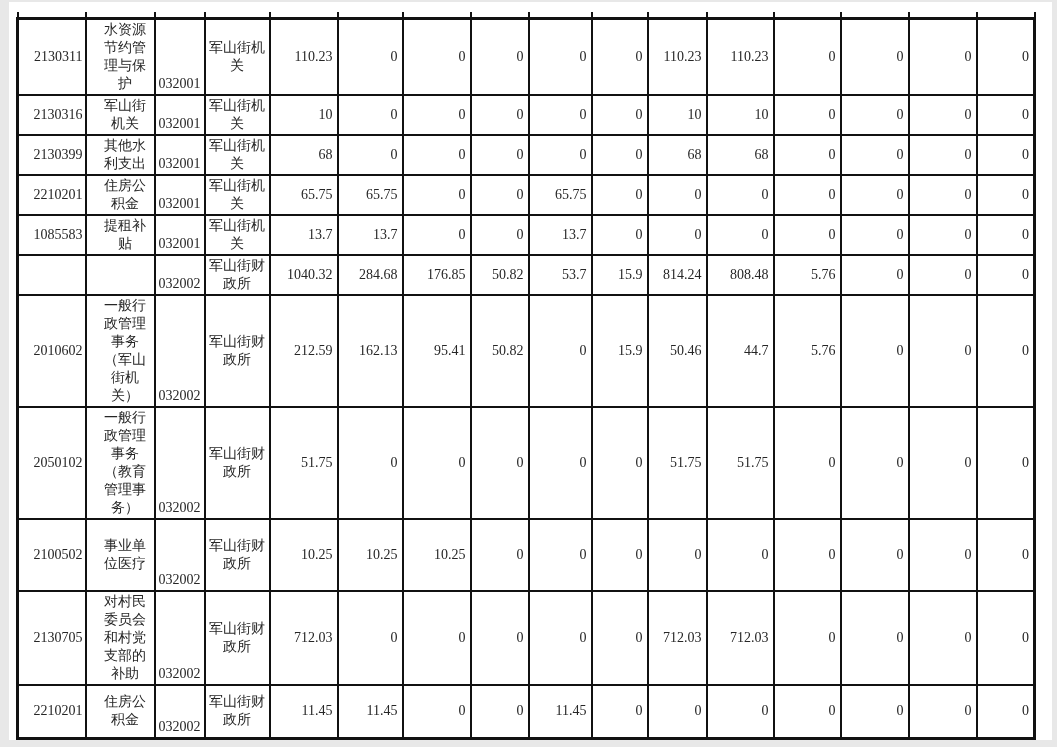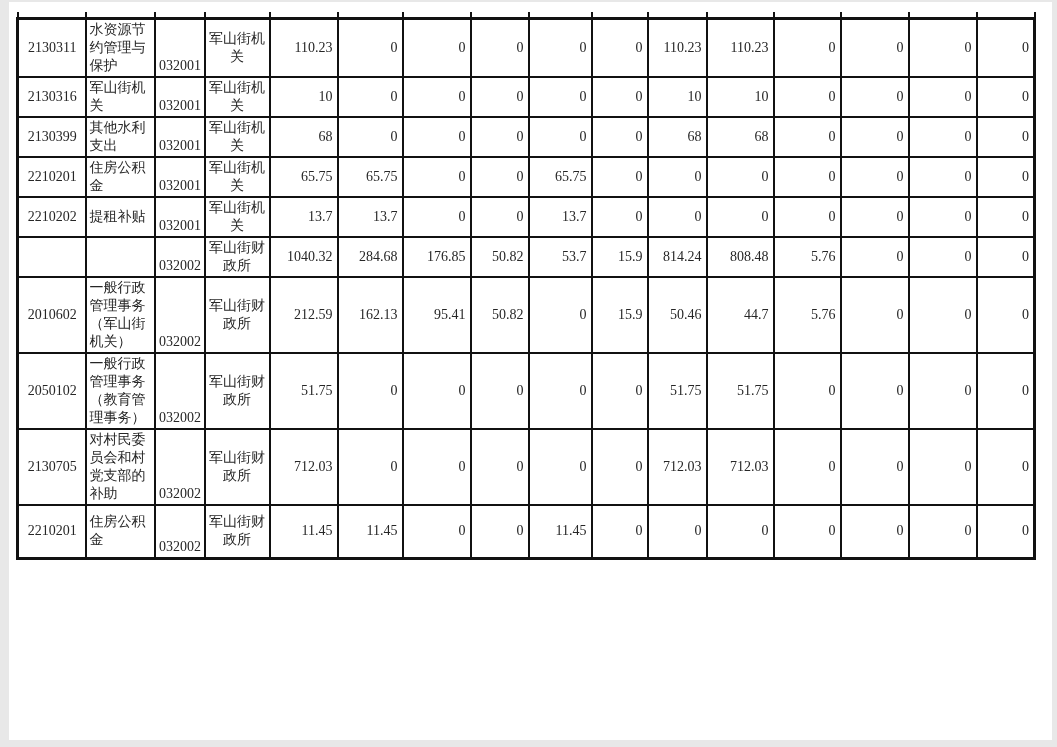--- a/index.html
+++ b/index.html
@@ -33,23 +33,23 @@
   }
   table.budget td {
     border: 2px solid #111111;
     overflow: hidden;
     padding: 1px 2px;
     vertical-align: middle;
     word-break: break-all;
     line-height: 18px;
   }
   
-  table.budget td:nth-child(1) { text-align: center; padding-left: 3px; }
-  table.budget td:nth-child(2) { text-align: left; padding-left: 3px; margin-top: 12px; }
-  table.budget td:nth-child(3) { text-align: center; vertical-align: bottom; padding-left: 3px; padding-bottom: 1px; }
+  table.budget td:nth-child(1) { text-align: right; padding-left: 3px; }
+  table.budget td:nth-child(2) { text-align: center; padding-left: 12px; margin-top: 12px; }
+  table.budget td:nth-child(3) { text-align: left; vertical-align: bottom; padding-left: 3px; padding-bottom: 1px; }
   table.budget td:nth-child(4) { text-align: center; }
   table.budget td:nth-child(n+5) { text-align: right; padding-right: 4px; }
 
   
   tbody tr:nth-child(1)  { height: 51px; }
   tbody tr:nth-child(2)  { height: 36px; font-family: Liberation Serif, serif; }
   tbody tr:nth-child(3)  { height: 37px; }
   tbody tr:nth-child(4)  { height: 35px; }
   tbody tr:nth-child(5)  { height: 37px; }
   tbody tr:nth-child(6)  { height: 36px; }
@@ -178,21 +178,21 @@
         <td>65.75</td>
         <td>0</td>
         <td>0</td>
         <td>0</td>
         <td>0</td>
         <td>0</td>
         <td>0</td>
         <td>0</td>
       </tr>
       <tr>
-        <td>2210202</td>
+        <td>1085583</td>
         <td>提租补贴</td>
         <td>032001</td>
         <td>军山街机关</td>
         <td>13.7</td>
         <td>13.7</td>
         <td>0</td>
         <td>0</td>
         <td>13.7</td>
         <td>0</td>
         <td>0</td>
@@ -250,20 +250,38 @@
         <td>0</td>
         <td>0</td>
         <td>51.75</td>
         <td>51.75</td>
         <td>0</td>
         <td>0</td>
         <td>0</td>
         <td>0</td>
       </tr>
       <tr>
+        <td>2100502</td>
+        <td>事业单位医疗</td>
+        <td>032002</td>
+        <td>军山街财政所</td>
+        <td>10.25</td>
+        <td>10.25</td>
+        <td>10.25</td>
+        <td>0</td>
+        <td>0</td>
+        <td>0</td>
+        <td>0</td>
+        <td>0</td>
+        <td>0</td>
+        <td>0</td>
+        <td>0</td>
+        <td>0</td>
+      </tr>
+      <tr>
         <td>2130705</td>
         <td>对村民委员会和村党支部的补助</td>
         <td>032002</td>
         <td>军山街财政所</td>
         <td>712.03</td>
         <td>0</td>
         <td>0</td>
         <td>0</td>
         <td>0</td>
         <td>0</td>

